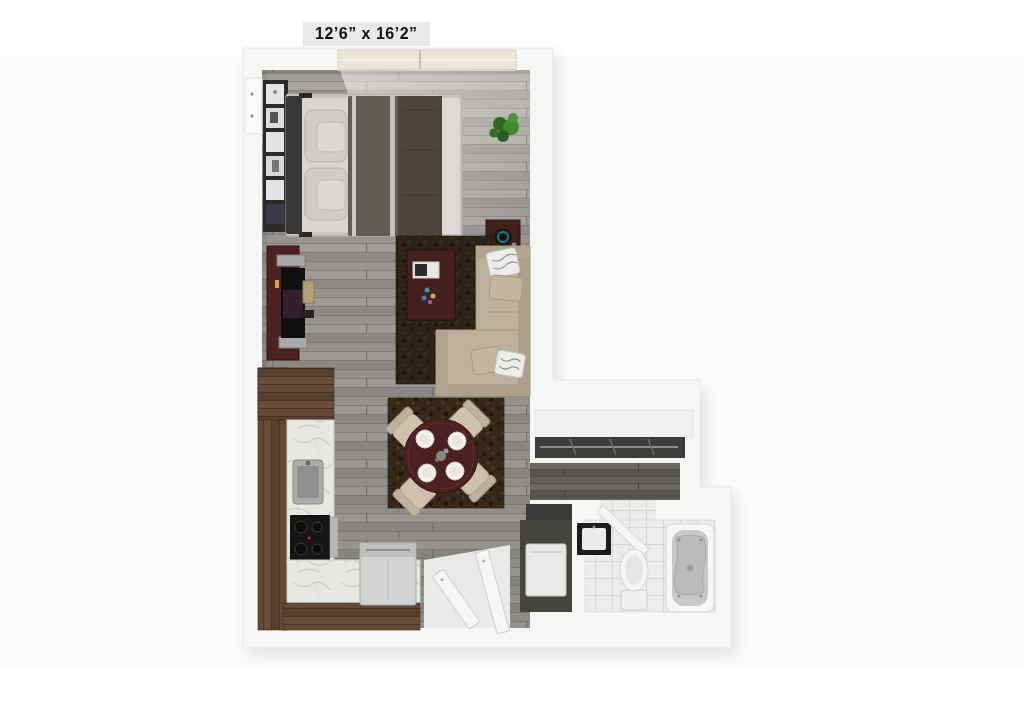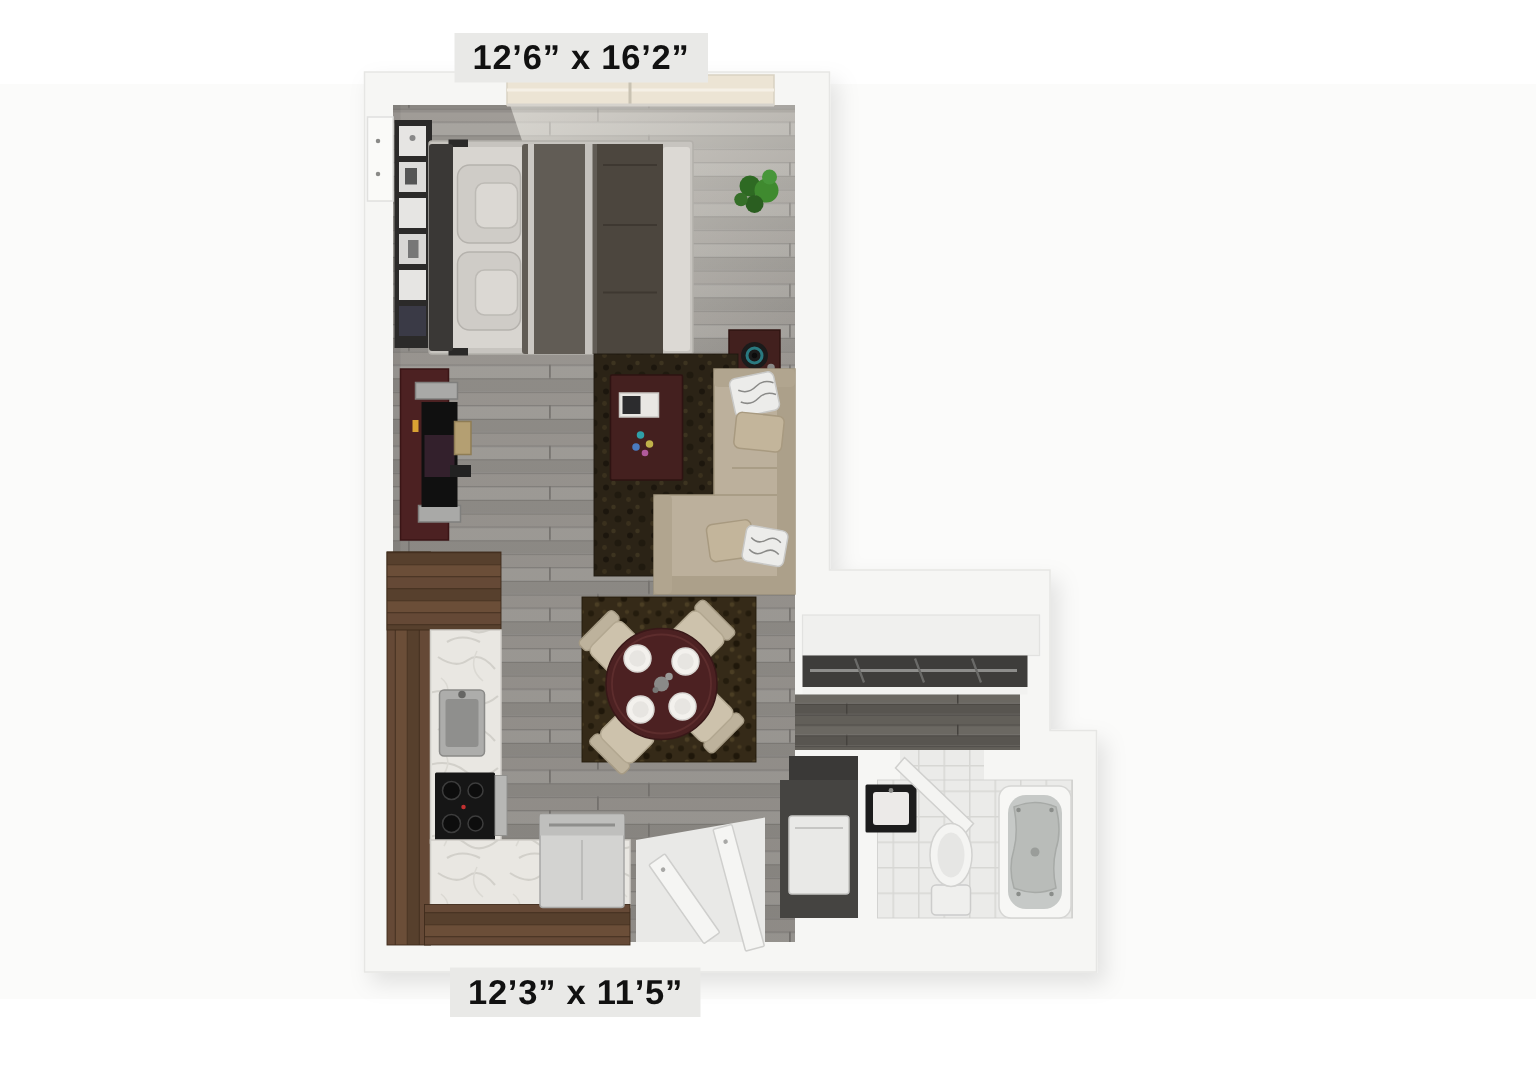--- a/index.html
+++ b/index.html
@@ -3,21 +3,21 @@
 <meta charset="utf-8">
 <title>Floor Plan</title>
 <style>
   html,body{margin:0;padding:0;background:#ffffff;}
   .canvas{
     position:relative;width:1024px;height:724px;background:#ffffff;
     font-family:"Liberation Sans",sans-serif;overflow:hidden;
   }
   .dim-label{
     position:absolute;background:#e9e9e7;color:#111;
-    font-weight:bold;font-size:23px;letter-spacing:0.5px;
+    font-weight:bold;font-size:16px;letter-spacing:0.5px;
     padding:3px 12px;white-space:nowrap;text-align:right;
   }
   .dim-label.top{left:303px;top:22px;}
   .dim-label.bottom{left:300px;top:645px;}
   svg{position:absolute;left:0;top:0;}
 </style>
 </head>
 <body>
 
 <div class="canvas">
@@ -323,14 +323,13 @@
       <circle cx="690" cy="568" r="3" fill="#9a9d9a"></circle>
       <circle cx="679" cy="540" r="1.5" fill="#8a8d8a"></circle>
           <circle cx="701" cy="540" r="1.5" fill="#8a8d8a"></circle>
       <circle cx="679" cy="596" r="1.5" fill="#8a8d8a"></circle>
           <circle cx="701" cy="596" r="1.5" fill="#8a8d8a"></circle>
     </g>
   </g>
 </svg>
 
 <div class="dim-label top">12’6” x 16’2”</div>
-<div class="dim-label bottom">12’3” x 11’5”</div>
 </div>
 
 </body></html>

